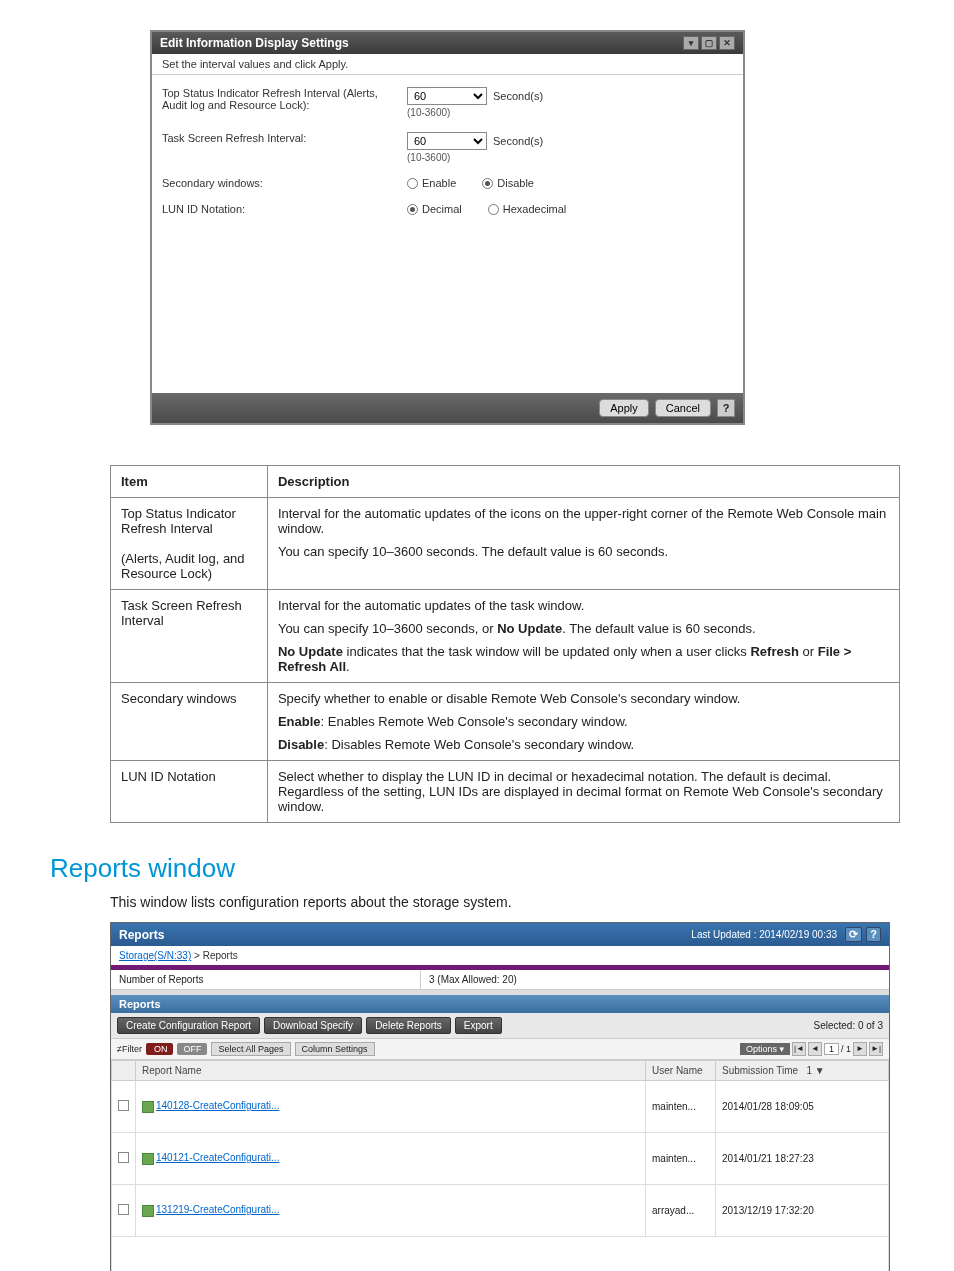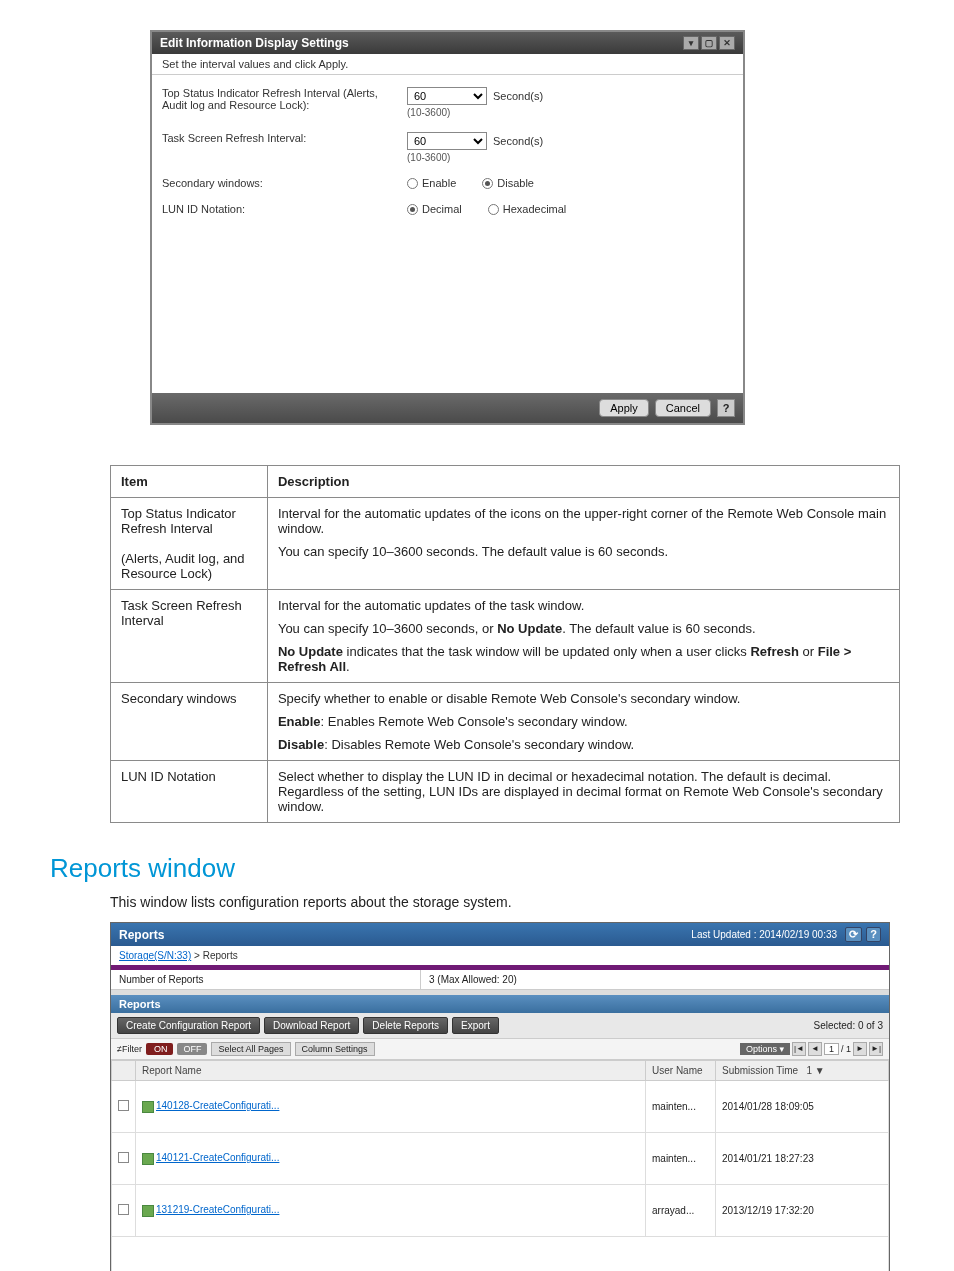--- a/index.html
+++ b/index.html
@@ -201,21 +201,21 @@
   </div>
   <div class="rw-info">
     <div class="l">Number of Reports</div>
     <div>3 (Max Allowed: 20)</div>
   </div>
   <div style="border-top:5px solid #ddd;"></div>
   <div class="rw-sub">Reports</div>
   <div class="rw-toolbar">
     <div class="tbar-left">
       <button class="tbtn">Create Configuration Report</button>
-      <button class="tbtn">Download Report</button>
+      <button class="tbtn">Download Specify</button>
       <button class="tbtn">Delete Reports</button>
       <button class="tbtn">Export</button>
     </div>
     <div class="tbar-right">Selected: 0   of 3</div>
   </div>
   <div class="rw-filter">
     <div class="fleft">
       <span>≠Filter</span>
       <span class="pill on">ON</span>
       <span class="pill">OFF</span>

